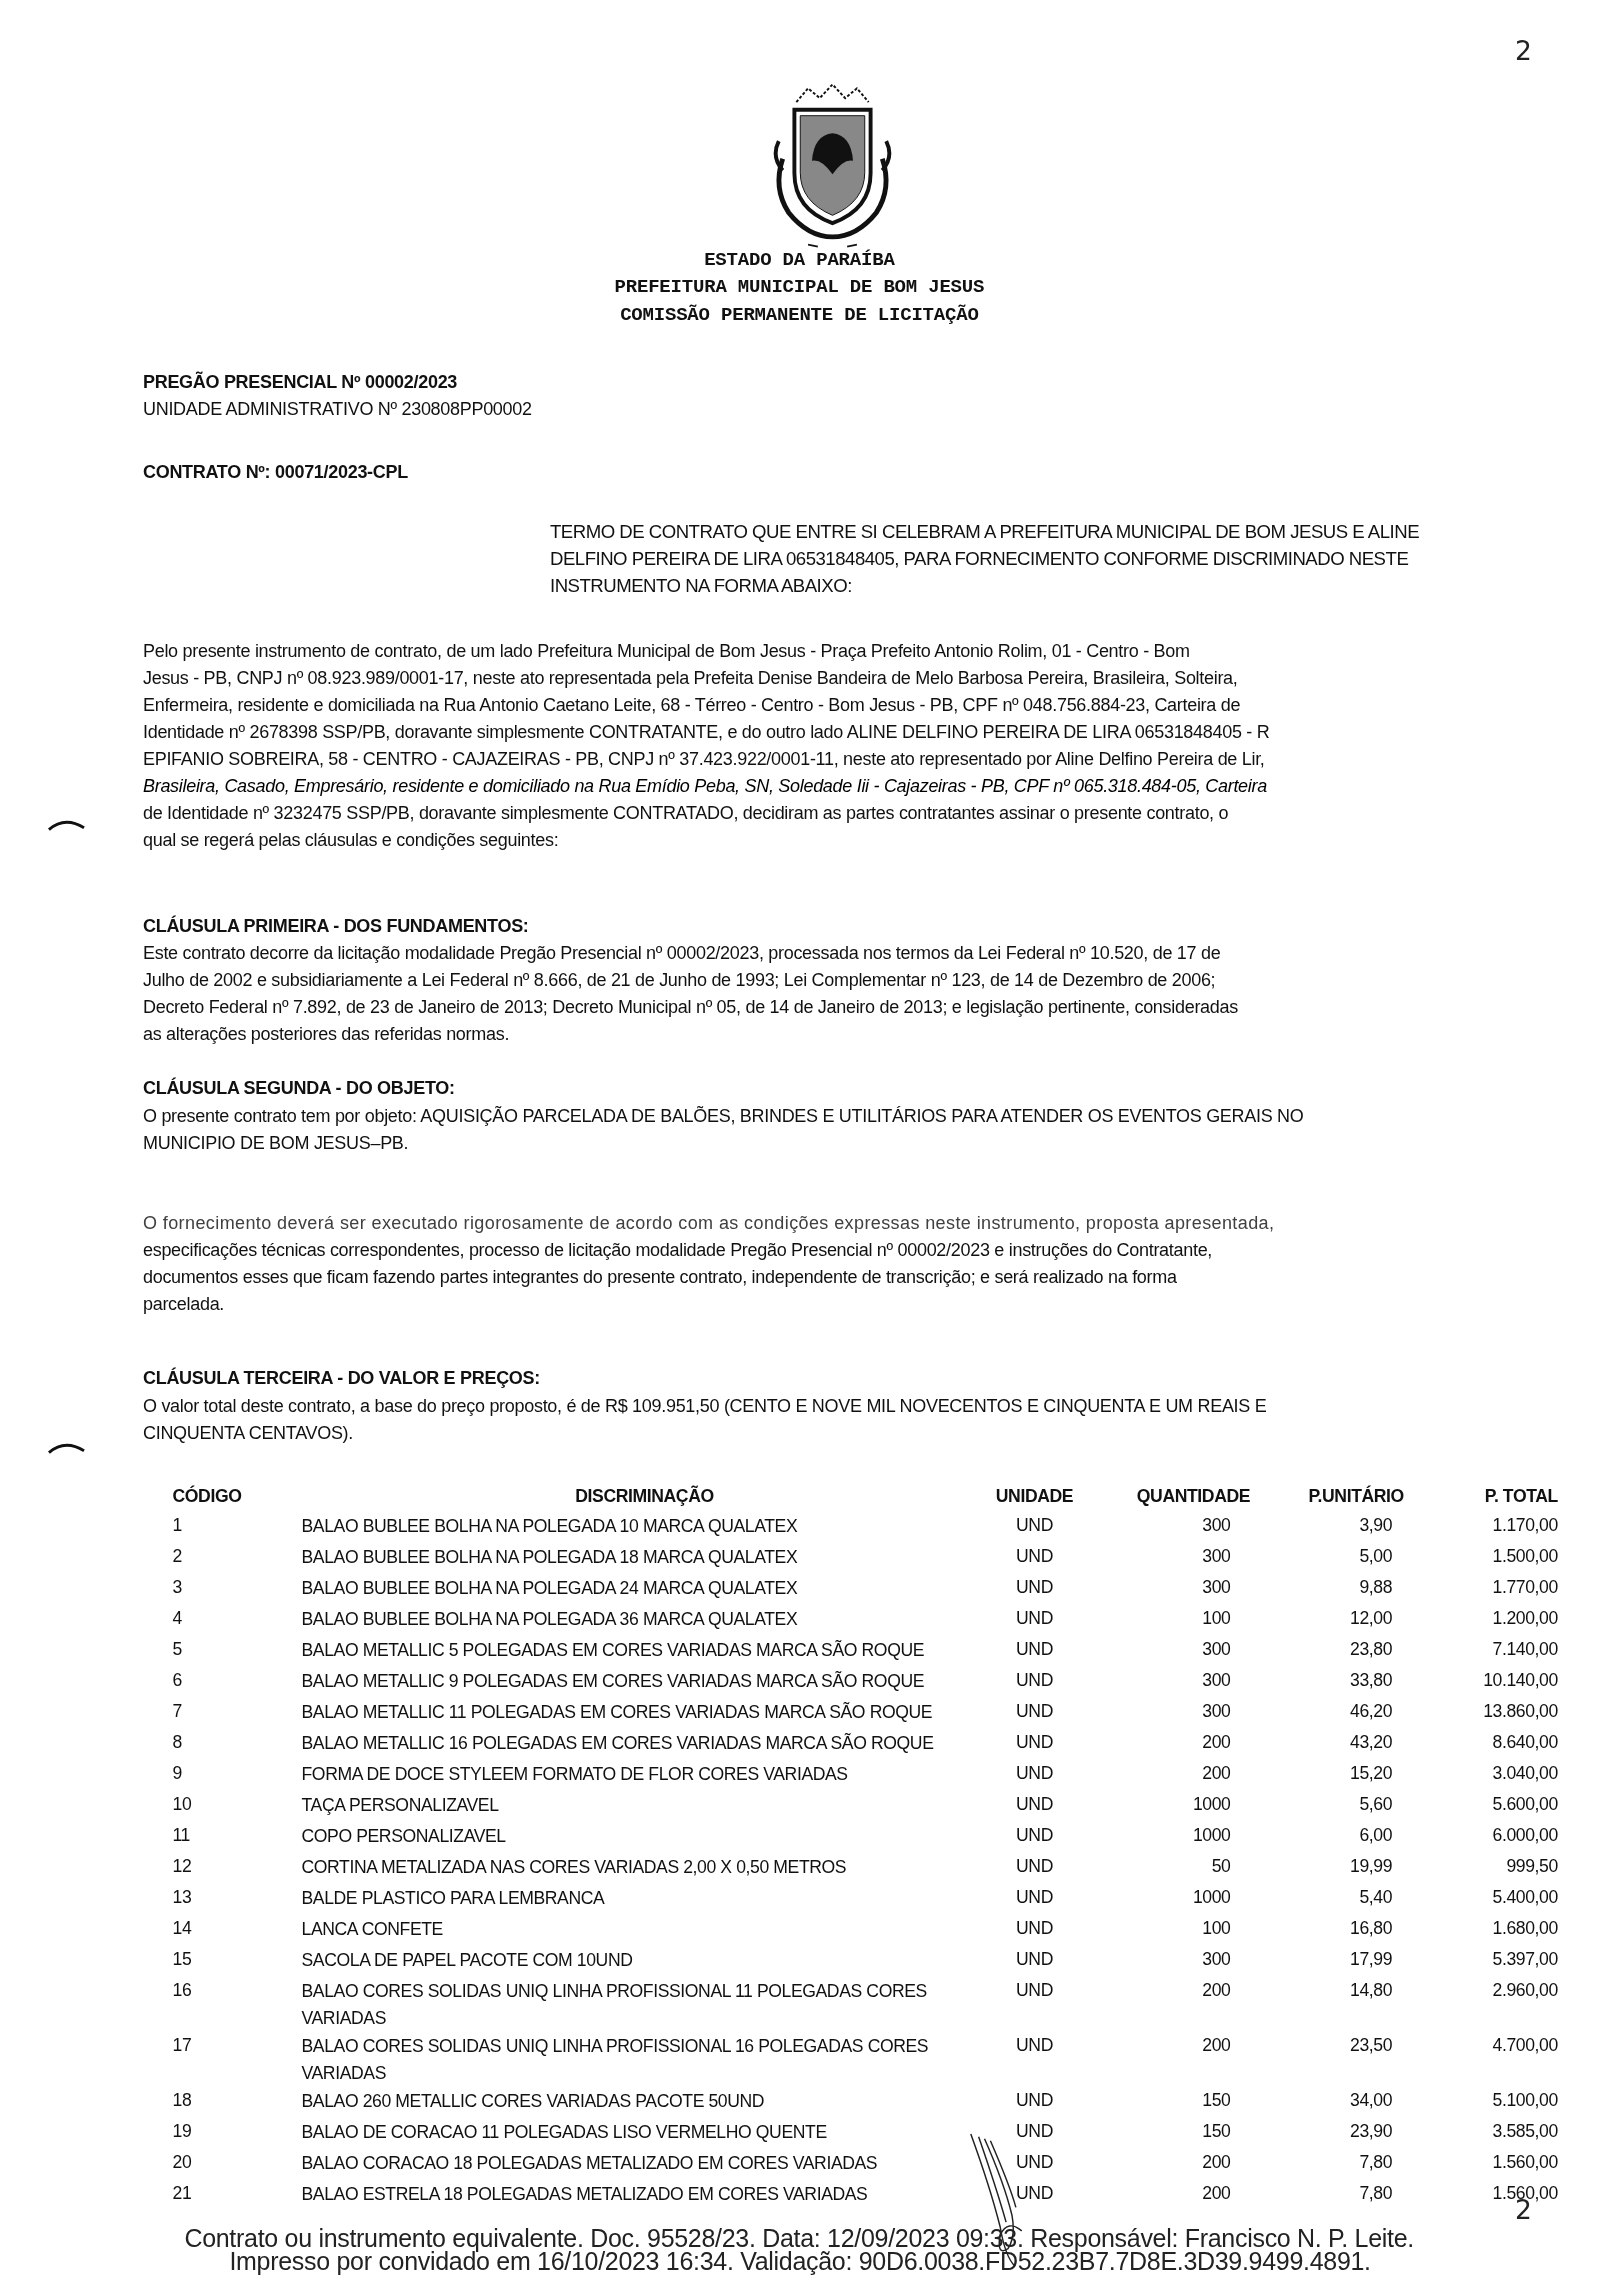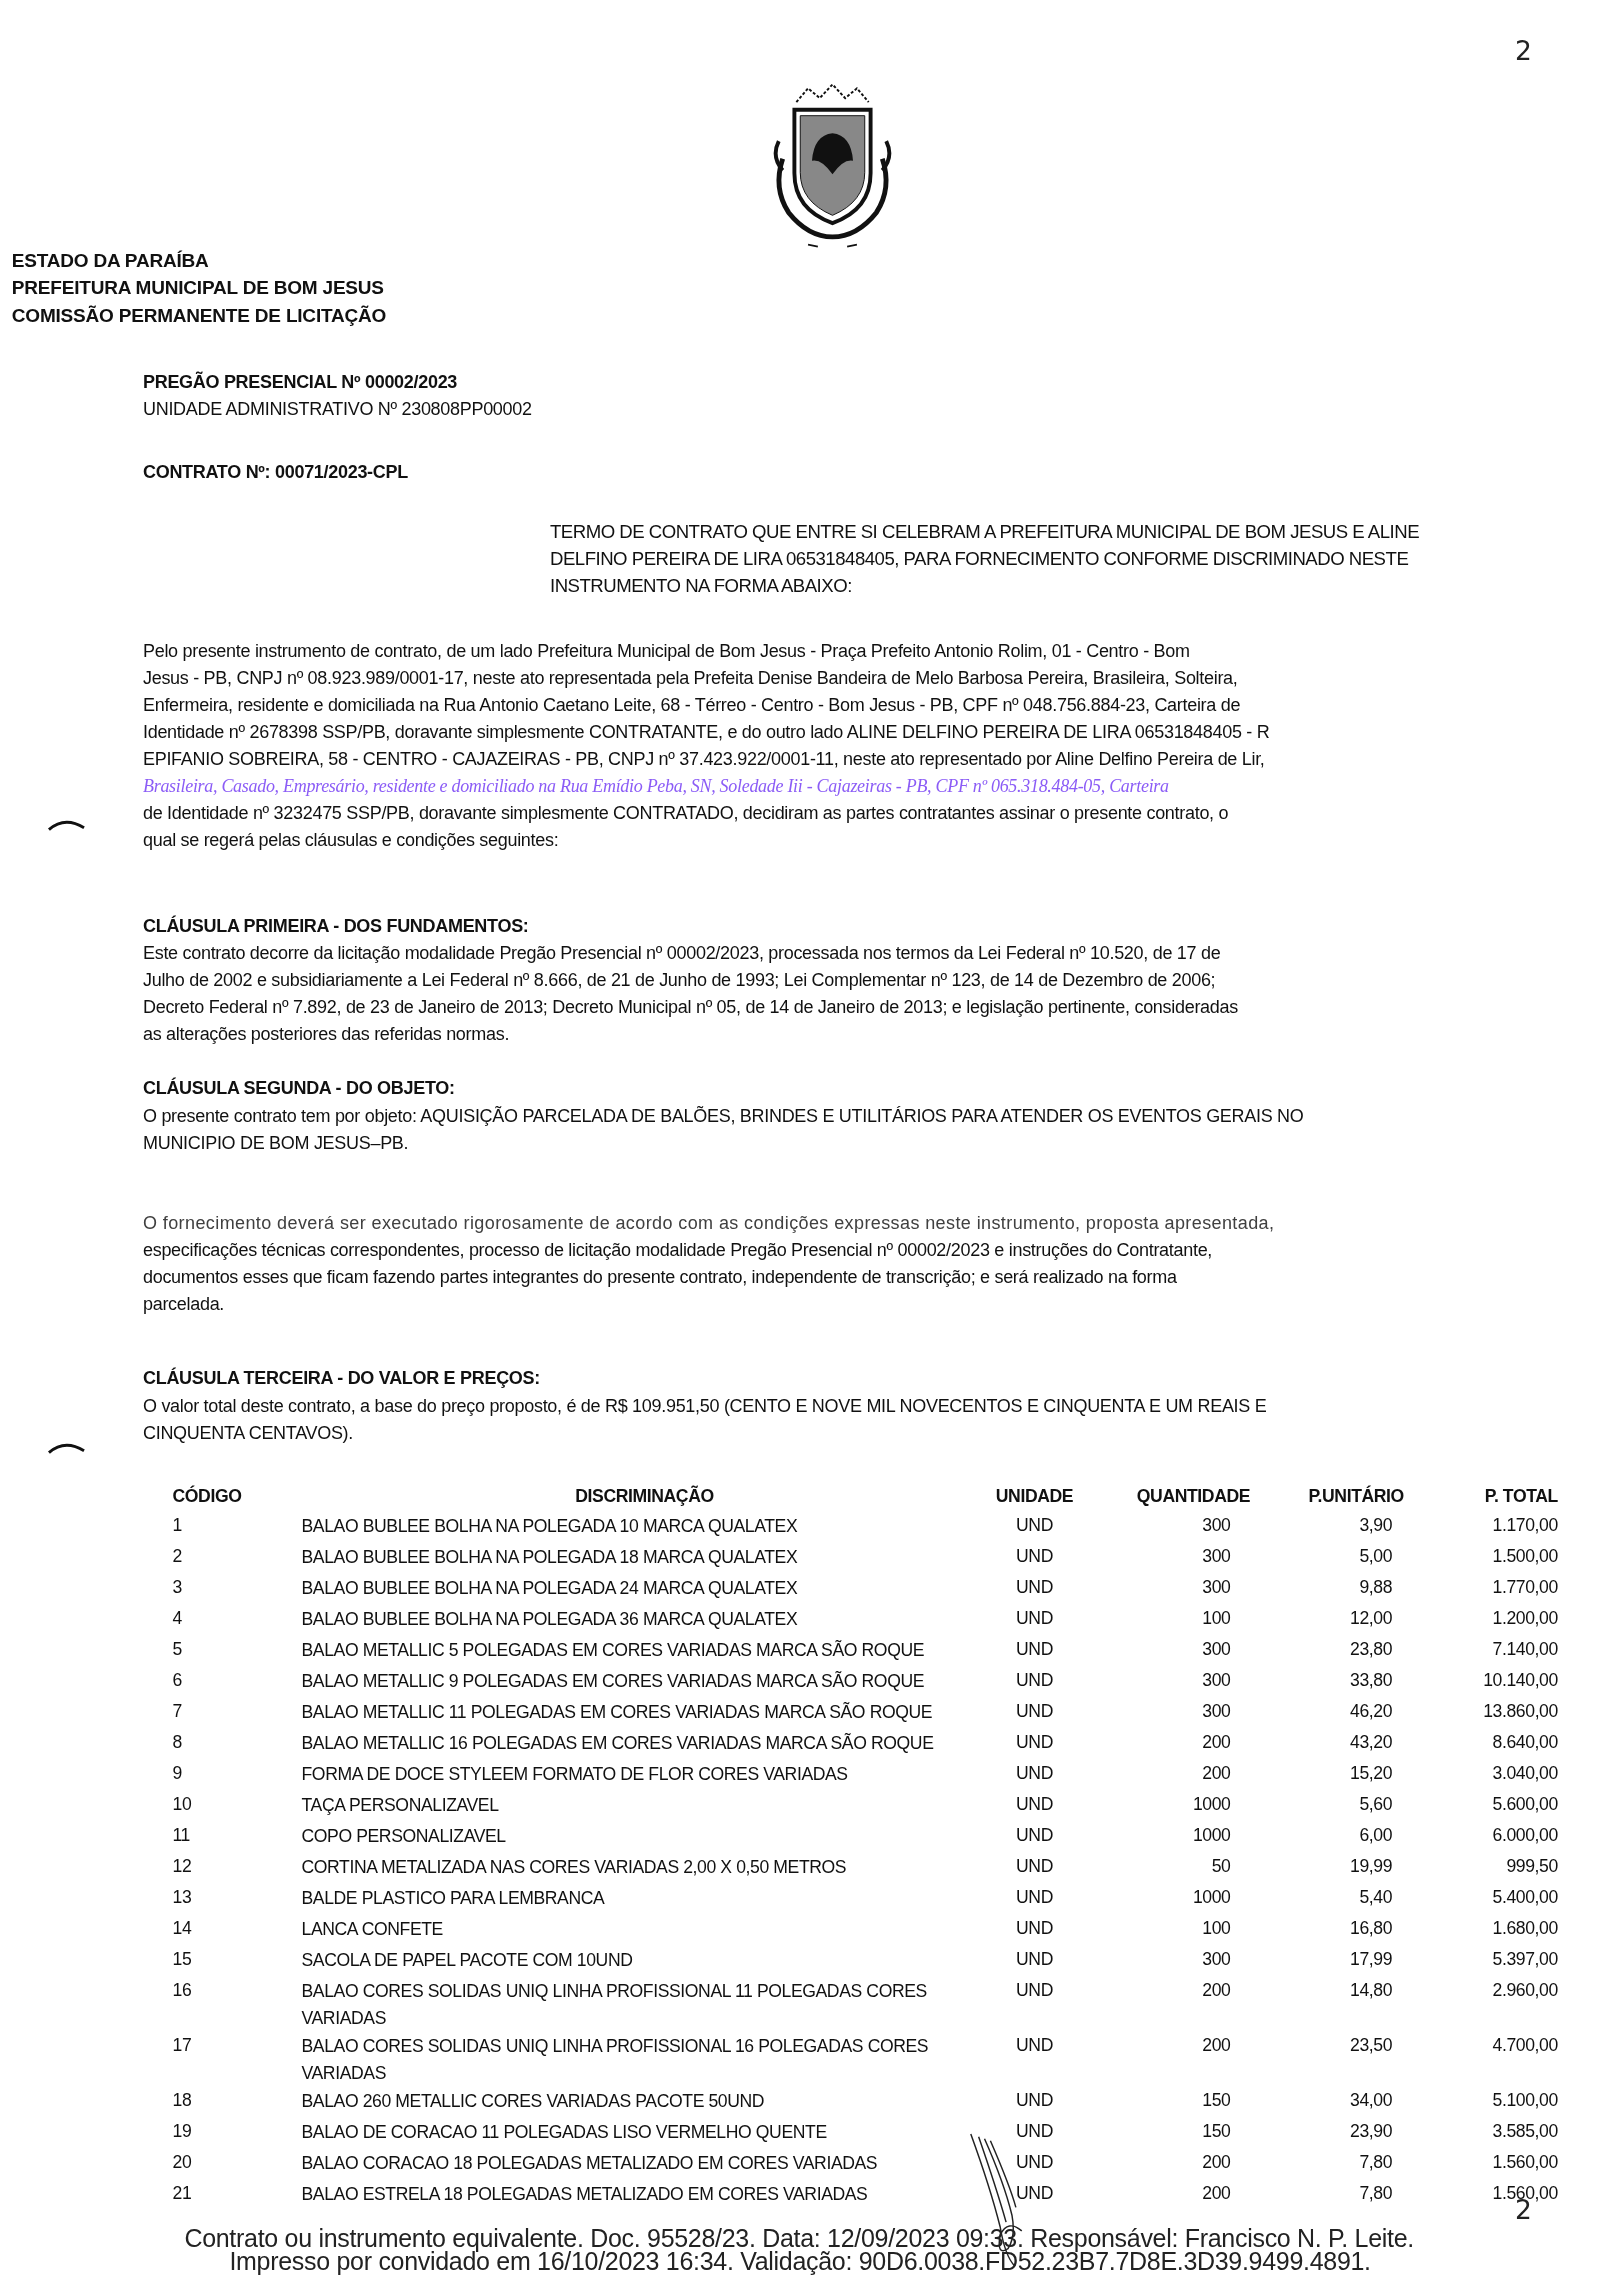--- a/index.html
+++ b/index.html
@@ -6,35 +6,35 @@
   body {
     width: 1612px; height: 2287px; position: relative; overflow: hidden;
     font-family: "Liberation Sans", sans-serif; color: #111;
   }
   .page-num { position: absolute; font-family: "DejaVu Sans", sans-serif; font-size: 26.5px; color: #222; }
   .page-num.top { left: 1515px; top: 35px; }
   .page-num.bottom { left: 1515px; top: 2194px; }
 
   .crest { position: absolute; left: 769px; top: 80px; width: 127px; height: 172px; }
 
-  .header-block { position: absolute; left: 0; width: 1587px; top: 247px; text-align: left;
-    font-family: Liberation Sans, sans-serif; font-weight: bold; font-size: 19px; line-height: 27.4px; letter-spacing: -0.2px; }
+  .header-block { position: absolute; left: 0; width: 1587px; top: 247px; text-align: center;
+    font-family: Liberation Mono, monospace; font-weight: bold; font-size: 19px; line-height: 27.4px; letter-spacing: -0.2px; }
   .header-block div { margin-left: 11.8px; }
 
   .doc { position: absolute; font-family: "Liberation Sans", sans-serif; font-size: 18px; line-height: 27px; letter-spacing: -0.3px; }
   .bold { font-weight: bold; }
 
   .refs { left: 143px; top: 369px; }
   .contract-no { left: 143px; top: 459px; }
 
   .termo { left: 550px; top: 518px; width: 956px; font-size: 18.6px; line-height: 27px; letter-spacing: -0.5px; }
 
   .para { left: 143px; width: 1357px; text-align: justify; }
   .p-intro { top: 638px; }
-  .italic-line { font-style: italic; color: #8b5cf6; font-family: Liberation Serif, serif; }
+  .italic-line { font-style: italic; color: #000000; }
   .c1-title { top: 913px; }
   .c1-body { top: 940px; }
   .c2-title { top: 1075px; }
   .c2-body { top: 1103px; }
   .c2-body2 { top: 1210px; }
   .faded { color: #404040; letter-spacing: 0.4px; }
   .c3-title { top: 1365px; }
   .c3-body { top: 1393px; }
 
   .mark { position: absolute; width: 39px; height: 13.7px; }

